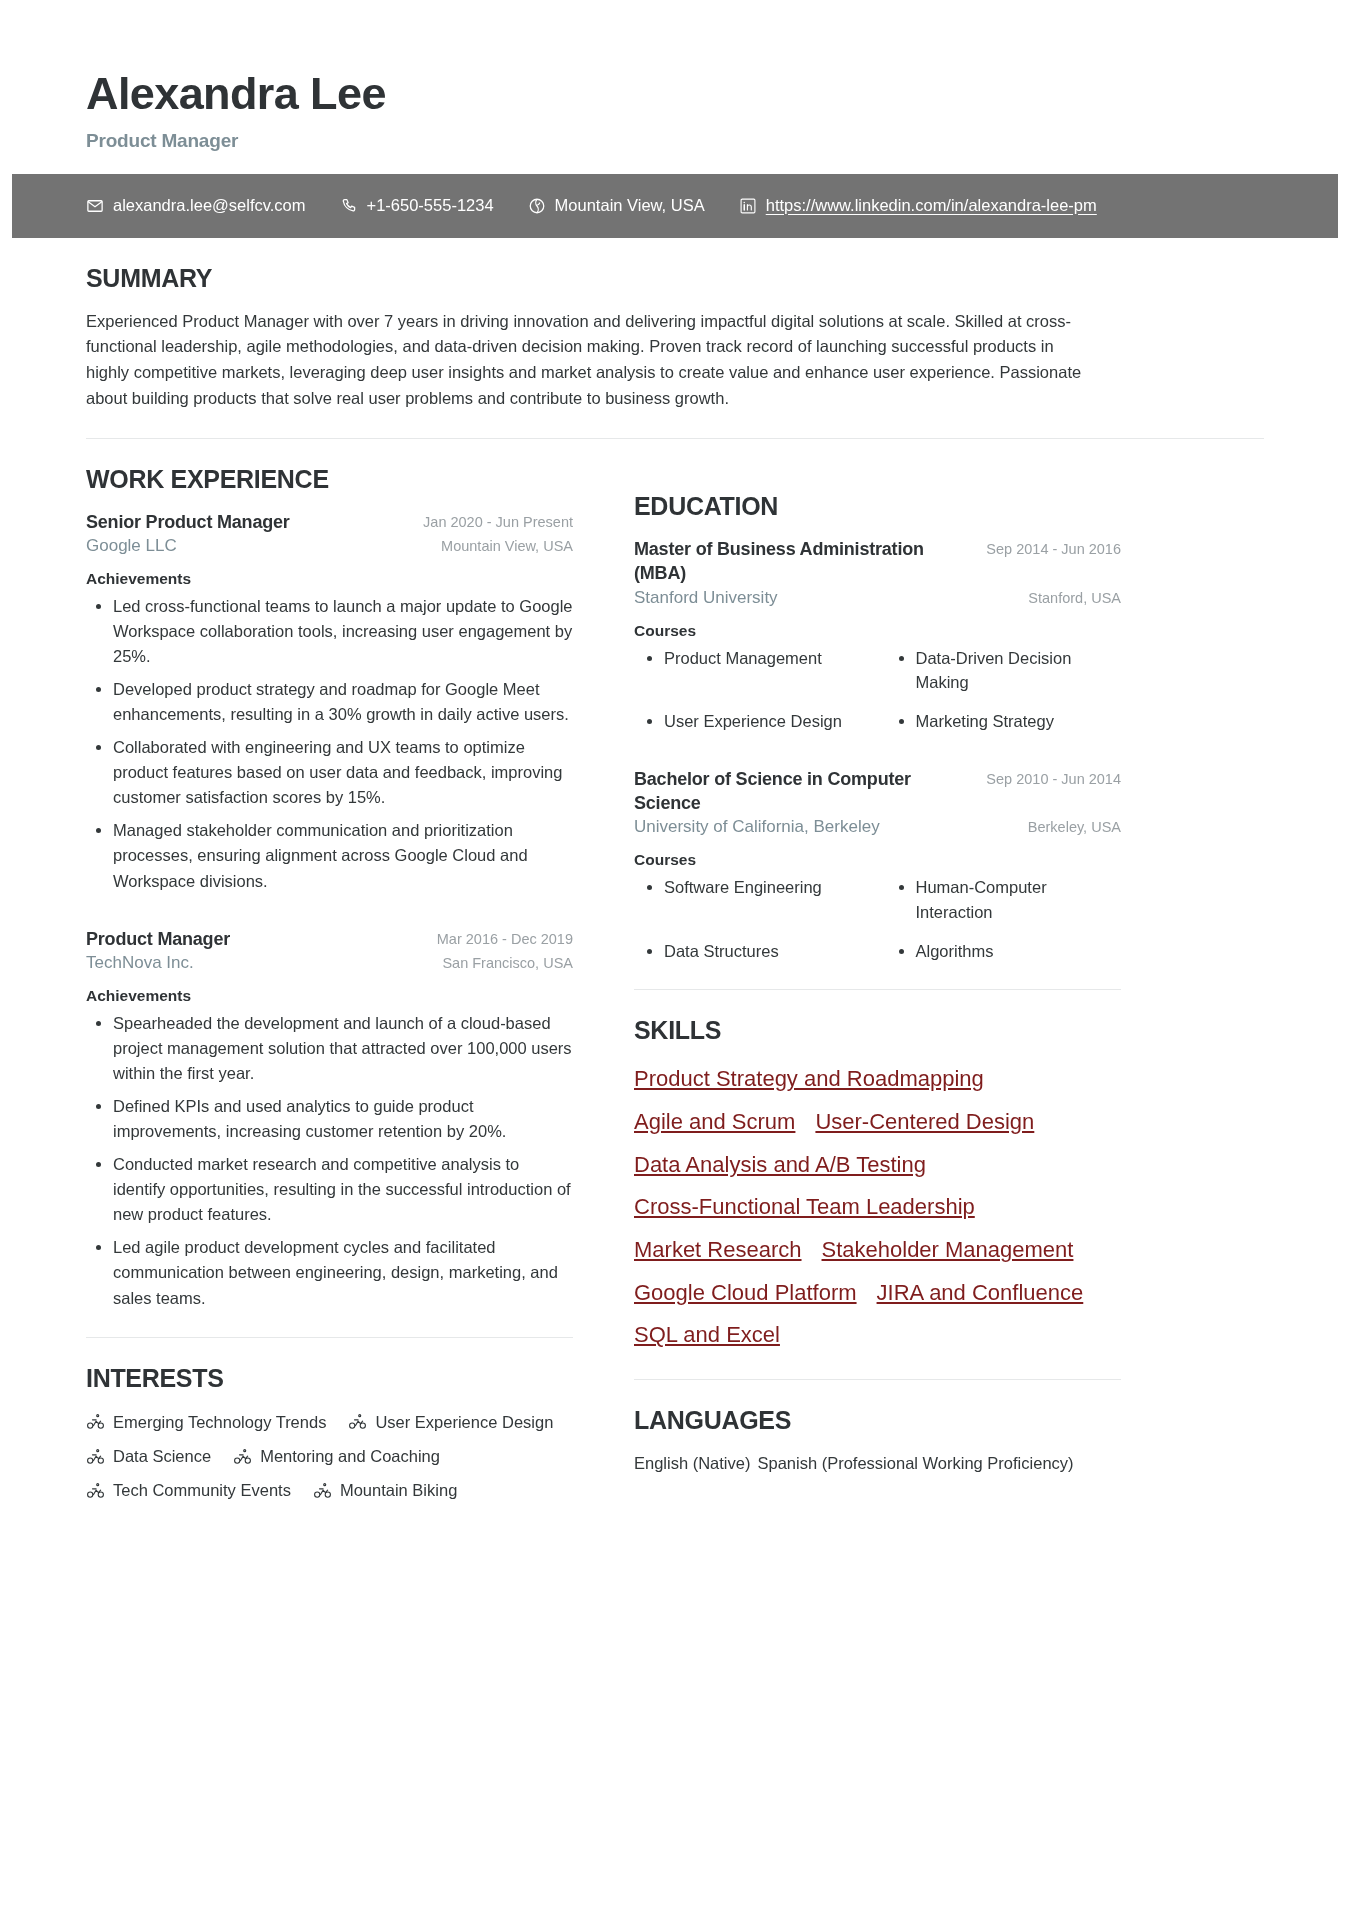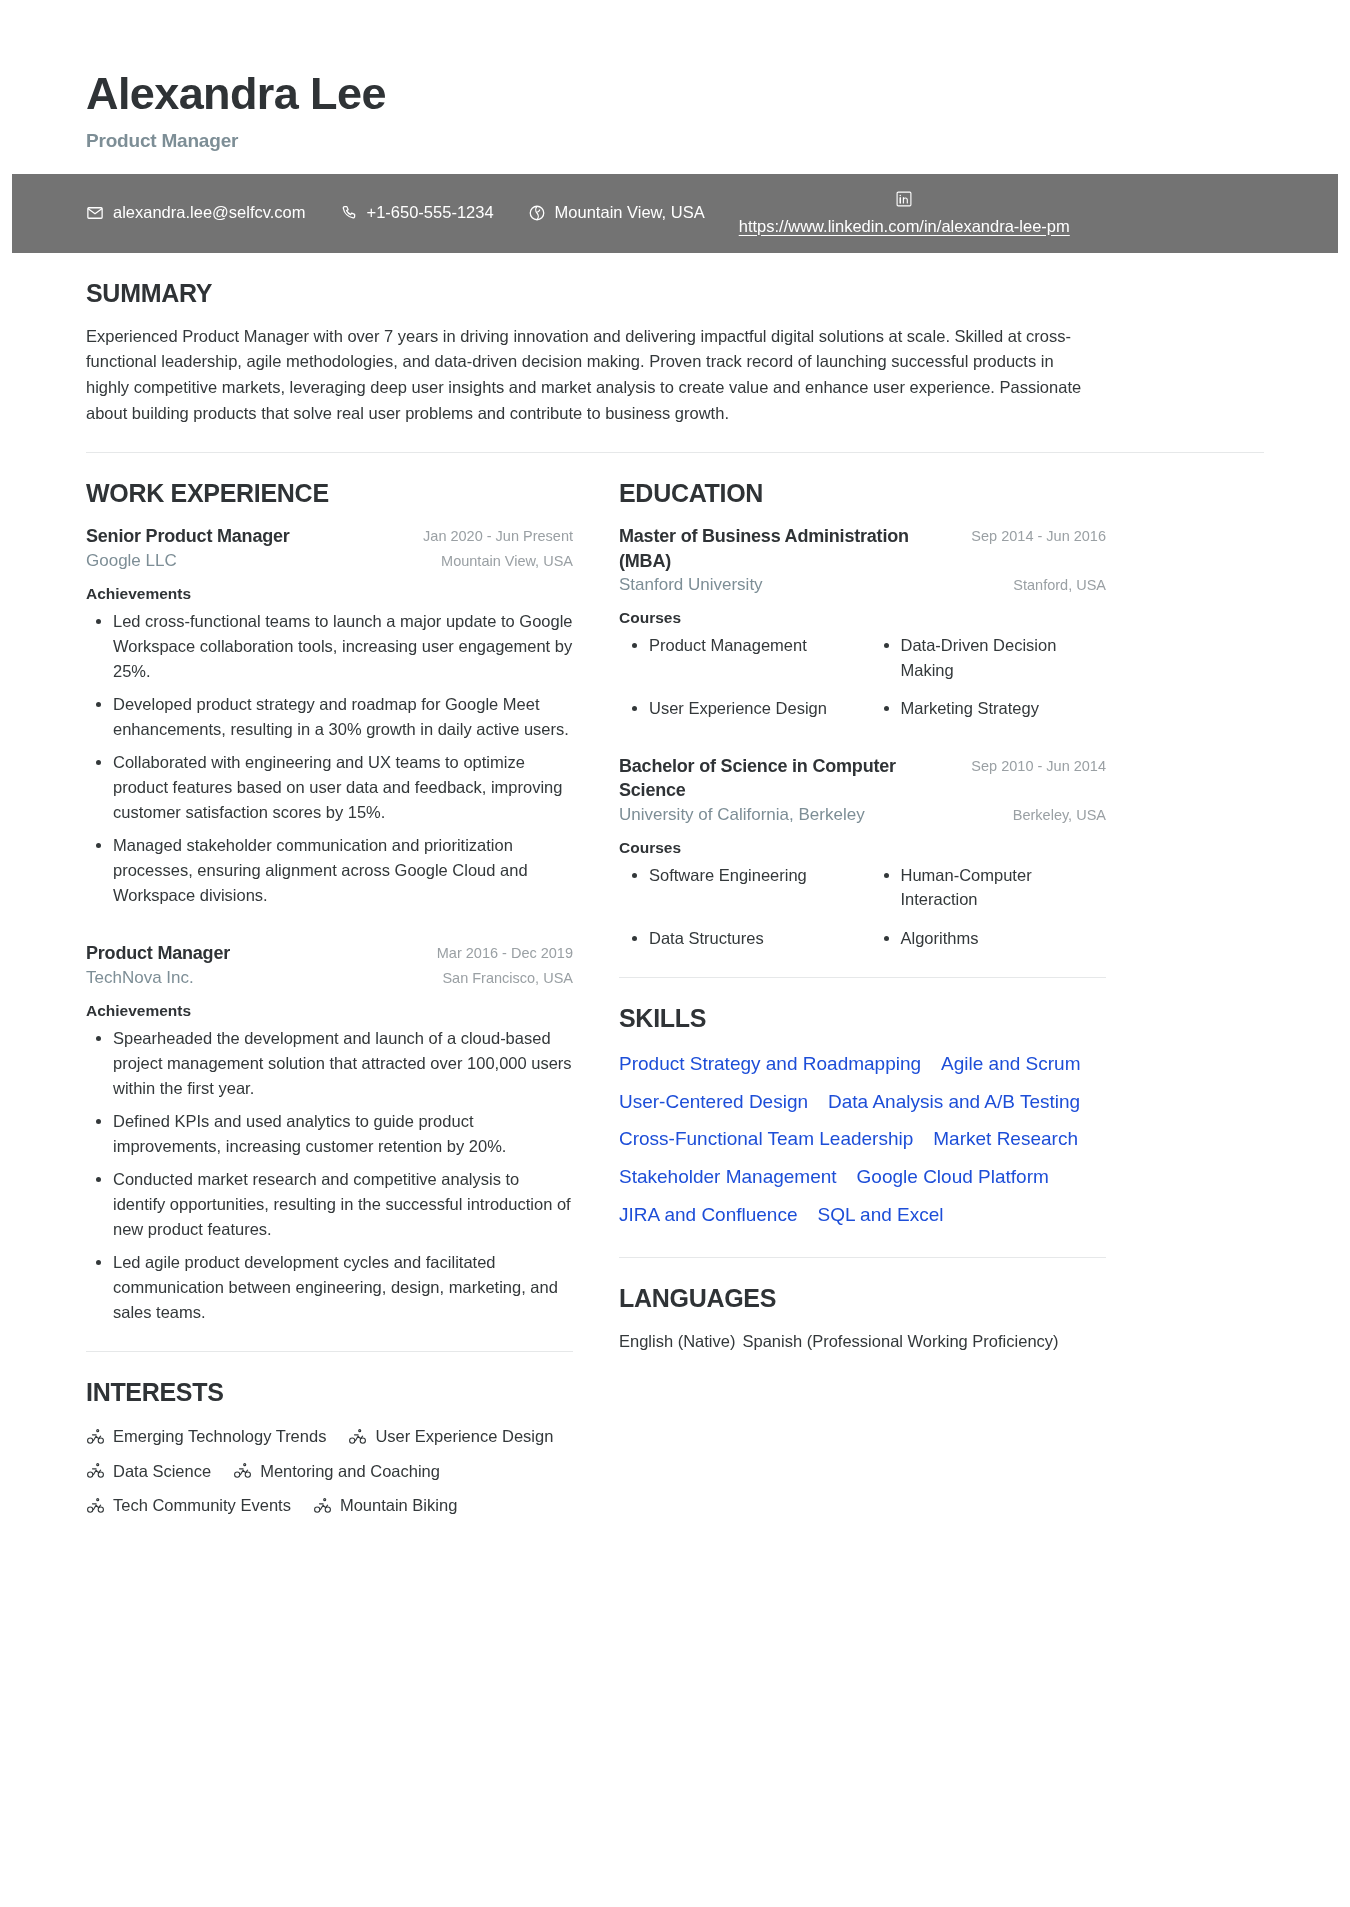--- a/index.html
+++ b/index.html
@@ -53,21 +53,21 @@
   .contact-item {
     display: flex;
     align-items: center;
     gap: 9px;
     font-size: 16.5px;
     color: #ffffff;
     margin-right: 34px;
     white-space: nowrap;
     line-height: 1.2;
   }
-  .contact-item:last-child { margin-right: 0; flex-direction: column; }
+  .contact-item:last-child { margin-right: 0; }
   .contact-item .ico {
     display: inline-flex;
     align-items: center;
     justify-content: center;
     width: 18px;
     height: 18px;
     flex: 0 0 18px;
   }
   .contact-item .ico svg { display: block; }
   .contact-link {
@@ -96,22 +96,22 @@
 
   .summary-text {
     font-size: 16.5px;
     line-height: 1.56;
     color: #33383a;
     max-width: 1000px;
   }
 
   .cols {
     display: flex;
-    gap: 46px;
-    align-items: flex-start;
+    gap: 61px;
+    align-items: center;
   }
   .col-left  { width: 487px; flex: 0 0 487px; }
   .col-right { width: 487px; flex: 0 0 487px; }
 
   
   .entry { margin-bottom: 33px; }
   .entry:last-child { margin-bottom: 0; }
   .entry-row {
     display: flex;
     justify-content: space-between;
@@ -191,24 +191,25 @@
   }
 
   
   .tag-wrap {
     display: flex;
     flex-wrap: wrap;
     column-gap: 20px;
     row-gap: 7px;
   }
   .tag {
-    font-size: 19px;
+    font-size: 22px;
     line-height: 1.62;
-    color: #1d4ed8;
+    color: #7f1d1d;
     white-space: nowrap;
+    text-decoration: underline;
   }
 
   
   .lang-list { display: flex; flex-direction: row; gap: 7px; }
   .lang-item { font-size: 16.5px; line-height: 1.55; color: #33383a; }
 
   
   .interest-wrap {
     display: flex;
     flex-wrap: wrap;

